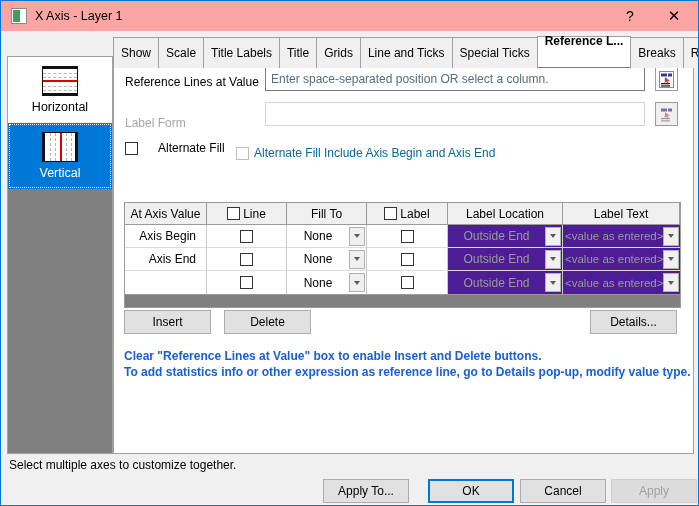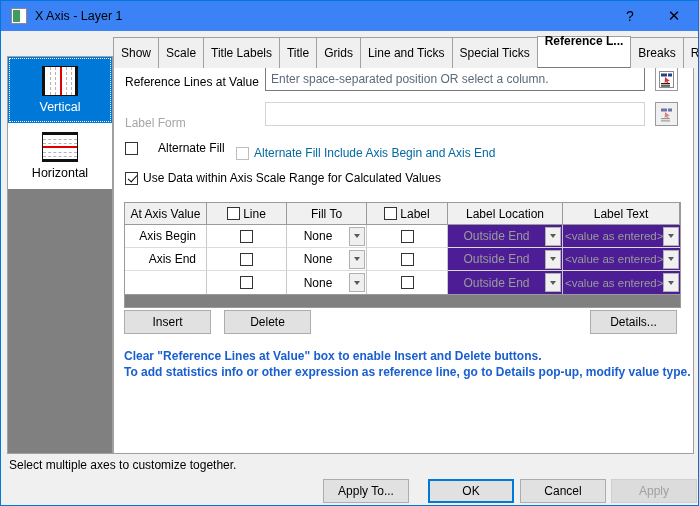--- a/index.html
+++ b/index.html
@@ -16,21 +16,21 @@
     width: 699px; height: 506px;
     background: #f0f0f0;
     border: 1px solid #0078d7;
     overflow: hidden;
   }
 
   
   #titlebar {
     position: absolute; left: 0; top: 0;
     width: 697px; height: 30px;
-    background: #3b82f6;
+    background: #fca5a5;
     display: flex; align-items: center;
   }
   #title-icon {
     width: 16px; height: 16px;
     margin-left: 10px;
     border: 1px solid #8a8a8a;
     background: #ffffff;
     position: relative;
   }
   #title-icon::after {
@@ -354,44 +354,44 @@
     <div class="tab">Title</div>
     <div class="tab">Grids</div>
     <div class="tab">Line and Ticks</div>
     <div class="tab">Special Ticks</div>
     <div class="tab active">Reference L...</div>
     <div class="tab">Breaks</div>
     <div class="tab">Rug</div>
   </div>
 
   <div id="leftpanel">
+    <div class="axis-item">
+      <div class="glyph hglyph">
+        <span class="edge" style="top:0"></span>
+        <span class="edge" style="bottom:0"></span>
+        <span class="hl" style="top:6px"></span>
+        <span class="hl" style="top:10px"></span>
+        <span class="hl" style="top:19px"></span>
+        <span class="hl" style="top:23px"></span>
+        <span class="hred"></span>
+      </div>
+      <div class="lbl">Horizontal</div>
+    </div>
     <div class="axis-item selected">
       <div class="glyph vglyph">
         <span class="edge" style="left:0"></span>
         <span class="edge" style="right:0"></span>
         <span class="vl" style="left:7px"></span>
         <span class="vl" style="left:12px"></span>
         <span class="vl" style="left:23px"></span>
         <span class="vl" style="left:28px"></span>
         <span class="vred"></span>
       </div>
       <div class="lbl">Vertical</div>
     </div>
-    <div class="axis-item">
-      <div class="glyph hglyph">
-        <span class="edge" style="top:0"></span>
-        <span class="edge" style="bottom:0"></span>
-        <span class="hl" style="top:6px"></span>
-        <span class="hl" style="top:10px"></span>
-        <span class="hl" style="top:19px"></span>
-        <span class="hl" style="top:23px"></span>
-        <span class="hred"></span>
-      </div>
-      <div class="lbl">Horizontal</div>
-    </div>
   </div>
 
   <div id="tabpage">
 
     <div class="row" id="lbl-refval">Reference Lines at Value</div>
     <input class="textbox" id="tb-refval" type="text" placeholder="Enter space-separated position OR select a column." style="">
     <div class="selbtn" id="selbtn-1">
       <svg width="15" height="17" viewBox="0 0 15 17" aria-hidden="true">
         <rect x="0.5" y="0.5" width="14" height="16" fill="#ffffff" stroke="#8a8a8a"></rect>
         <rect x="2" y="2.5" width="6" height="3" fill="#2b3f8c"></rect>
@@ -417,24 +417,20 @@
     <div class="cbrow" id="cb-altfill">
       <span class="cb"></span>
       <span class="cblabel">Alternate Fill</span>
     </div>
 
     <div class="cbrow disabled" id="cb-altfill-inc">
       <span class="cb disabled"></span>
       <span class="cblabel">Alternate Fill Include Axis Begin and Axis End</span>
     </div>
 
-    <div class="cbrow" id="cb-usedata">
-      <span class="cb checked"></span>
-      <span class="cblabel">Use Data within Axis Scale Range for Calculated Values</span>
-    </div>
 
     <div id="grid">
 
       <div class="grow header">
         <div class="gcell c-atvalue" style="justify-content:center;padding-right:0">At Axis Value</div>
         <div class="gcell c-line">
           <span class="cb"></span>
           <span>Line</span>
         </div>
         <div class="gcell c-fillto">Fill To</div>

